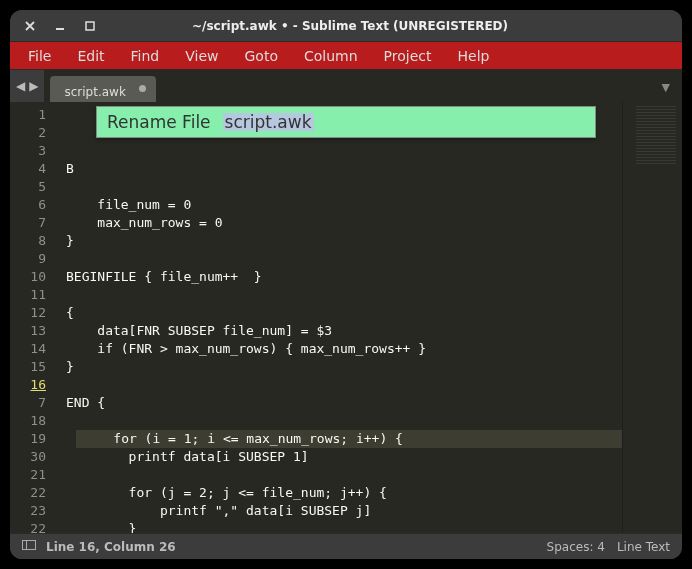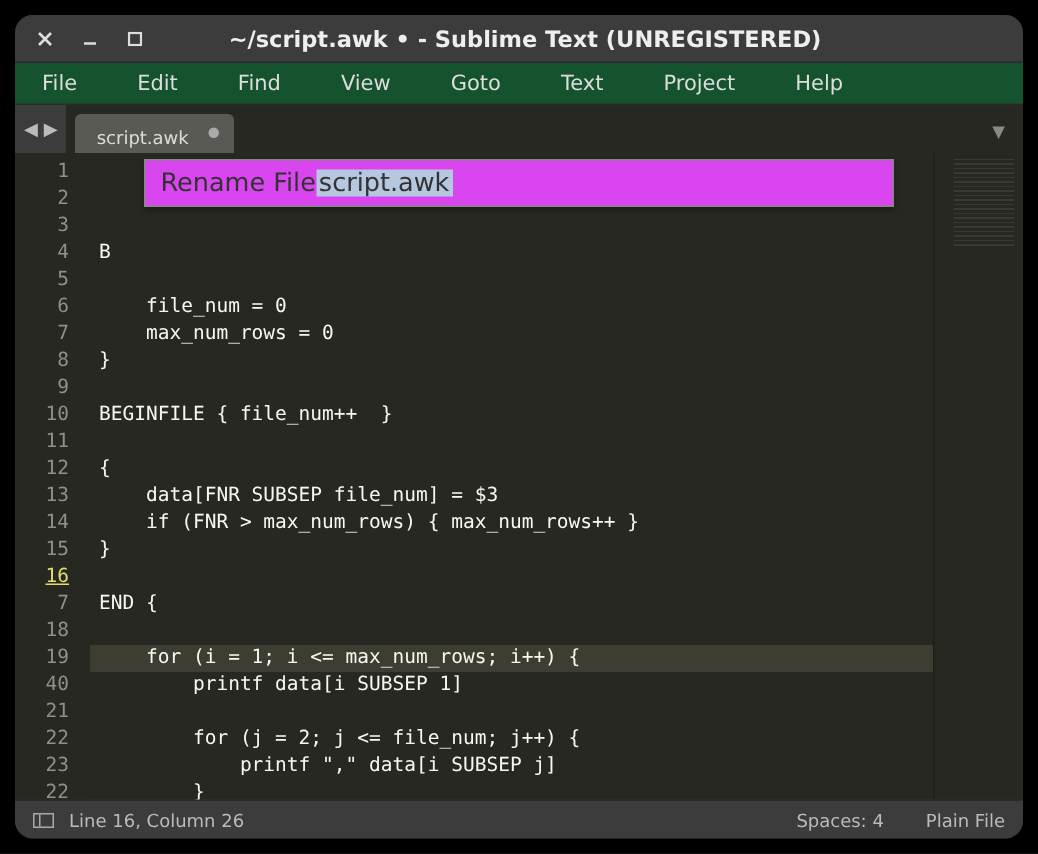--- a/index.html
+++ b/index.html
@@ -25,28 +25,28 @@
 .titlebar {
   background: #3c3c3c;
   height: 32px;
   display: flex;
   align-items: center;
   padding: 0 8px;
   border-bottom: 1px solid #2a2a2a;
 }
 .win-controls { display: flex; gap: 18px; align-items: center; padding-left: 6px; }
 .win-btn { color: #ddd; cursor: pointer; display: inline-flex; align-items: center; justify-content: center; width: 12px; height: 12px; }
-.title { flex: 1; text-align: center; color: #eee; font-weight: bold; font-size: 15px; }
+.title { flex: 1; text-align: center; color: #eee; font-weight: bold; font-size: 12px; }
 .menubar {
-  background: #14532d;
+  background: #b91c1c;
   height: 28px;
   display: flex;
   align-items: center;
   padding: 0 8px;
-  gap: 20px;
+  gap: 6px;
   border-bottom: 1px solid #2a2a2a;
 }
 .menu-item { padding: 4px 10px; color: #ddd; cursor: pointer; border-radius: 3px; font-size: 14px; }
 .tabbar {
   background: #272822;
   height: 32px;
   display: flex;
   align-items: flex-end;
   position: relative;
 }
@@ -89,59 +89,59 @@
   flex: 1;
   font-family: "DejaVu Sans Mono", Consolas, monospace;
   font-size: 13px;
   line-height: 18px;
   color: #f8f8f2;
   padding: 4px 0;
   white-space: pre;
   position: relative;
 }
 .code-line { height: 18px; padding-left: 6px; }
-.line-highlight { background: #3e3d32; }
+.line-highlight { background: #3e3d32; margin-left: 16px; }
 .minimap {
   width: 60px;
   background: #272822;
   position: relative;
   border-left: 1px solid #1e1f1c;
 }
 .mini-view { position:absolute; top:4px; right:6px; width:40px; height:60px; background: repeating-linear-gradient(#6e6e66 0 1px, transparent 1px 3px); opacity:0.25; }
 .rename-popup {
   position: absolute;
   top: 4px;
   left: 36px;
   width: 500px;
-  background: #d946ef;
+  background: #86efac;
   border: 1px solid #888;
   padding: 6px 10px;
   font-size: 17px;
   font-family: "DejaVu Sans", sans-serif;
   color: #333;
   display: flex;
   align-items: center;
-  gap: 0;
+  gap: 12px;
   z-index: 10;
   box-shadow: 0 2px 4px rgba(0,0,0,0.3);
 }
 .rename-value { background: #b5c8df; padding: 0 2px; }
 .statusbar {
   background: #3c3c3c;
   height: 26px;
   display: flex;
   align-items: center;
   padding: 0 12px;
   color: #bbb;
   font-size: 12px;
   gap: 14px;
   border-top: 1px solid #2a2a2a;
 }
-.status-left { display:flex; align-items:center; gap:10px; }
-.status-right { margin-left:auto; display:flex; gap:28px; }
+.status-left { display:flex; gap:10px;font-weight:bold; }
+.status-right { margin-left:auto; display:flex; gap:12px; }
 .panel-icon { width:14px; height:10px; border:1px solid #aaa; display:inline-block; position:relative; }
 .panel-icon::after { content:""; position:absolute; left:3px; top:0; bottom:0; width:1px; background:#aaa; }
 </style>
 </head>
 <body>
 
 <div class="window">
 
   <div class="titlebar">
     <div class="win-controls">
@@ -164,21 +164,21 @@
     <div class="title">~/script.awk • - Sublime Text (UNREGISTERED)</div>
     <div style="width:70px"></div>
   </div>
 
   <div class="menubar">
     <span class="menu-item">File</span>
     <span class="menu-item">Edit</span>
     <span class="menu-item">Find</span>
     <span class="menu-item">View</span>
     <span class="menu-item">Goto</span>
-    <span class="menu-item">Text</span>
+    <span class="menu-item">Column</span>
     <span class="menu-item">Project</span>
     <span class="menu-item">Help</span>
   </div>
 
   <div class="tabbar">
     <div class="nav-arrows">
       <span class="nav-arrow">◀</span>
       <span class="nav-arrow">▶</span>
     </div>
     <div class="tab">
@@ -202,21 +202,21 @@
         <div>10</div>
         <div>11</div>
         <div>12</div>
         <div>13</div>
         <div>14</div>
         <div>15</div>
         <div class="ln-current">16</div>
         <div>7</div>
         <div>18</div>
         <div>19</div>
-        <div>40</div>
+        <div>30</div>
         <div>21</div>
         <div>22</div>
         <div>23</div>
         <div>22</div>
       </div>
     <div class="code" id="code">
       <div class="rename-popup">
         <span>Rename File</span>
         <span class="rename-value">script.awk</span>
       </div>
@@ -226,17 +226,17 @@
     </div>
   </div>
 
   <div class="statusbar">
     <div class="status-left">
       <span class="panel-icon"></span>
       <span>Line 16, Column 26</span>
     </div>
     <div class="status-right">
       <span>Spaces: 4</span>
-      <span>Plain File</span>
+      <span>Line Text</span>
     </div>
   </div>
 
 </div>
 
 </body></html>

